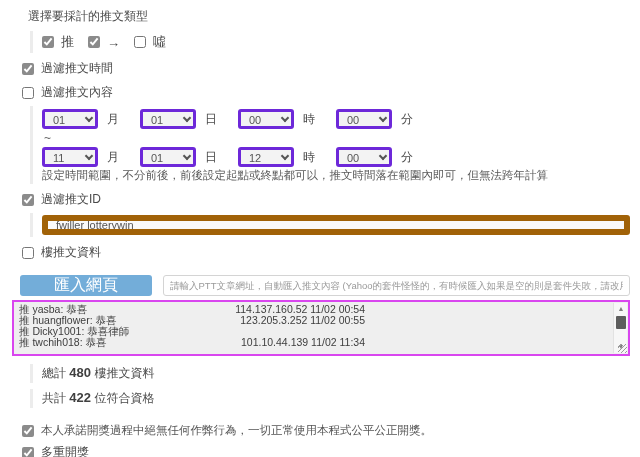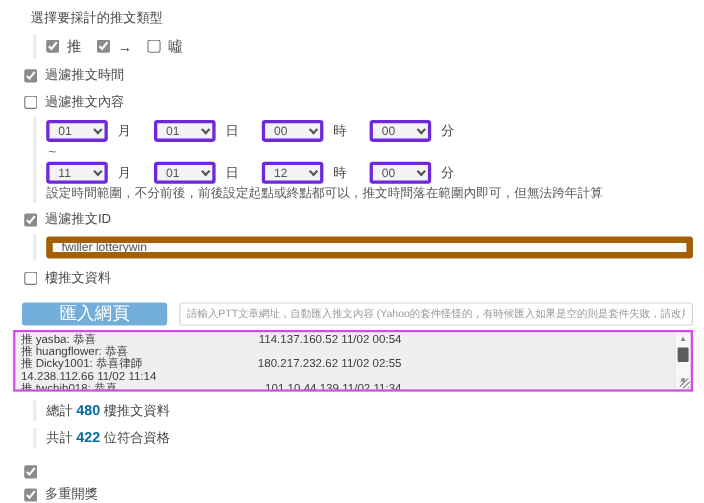--- a/index.html
+++ b/index.html
@@ -50,21 +50,21 @@
   .sb { position:absolute; top:1px; right:1px; bottom:1px; width:14px; background:#f7f7f7;
     border-left:1px solid #e2e2e2; }
   .sb-arrow { width:14px; height:12px; font-size:7px; color:#7e7e7e; text-align:center; line-height:12px; }
   .sb-arrow.down { position:absolute; bottom:0; }
   .sb-thumb { position:absolute; top:13px; left:2px; width:10px; height:13px; background:#5d5d5d; border-radius:1px; }
   .grip { position:absolute; right:1px; bottom:1px; width:9px; height:9px;
     background:repeating-linear-gradient(135deg,transparent 0 2px,#9a9a9a 2px 3px); }
 
   .stats { margin-top:8px; }
   .stat-line { margin-top:6px; padding-top:1px; padding-bottom:1px; color:#4a4a4a; }
-  .stat-num { font-weight:bold; font-size:13px; color:#0369a1; }
+  .stat-num { font-weight:bold; font-size:13px; color:#404040; }
 
   .pledge-row { margin-top:15px; font-size:11.5px; color:#555; }
   .multi-row { margin-top:6px; }
 </style>
 </head>
 <body>
 
 <div class="app">
 
   <div class="sec-title">選擇要採計的推文類型</div>
@@ -181,27 +181,26 @@
     <input class="url-input" type="text" placeholder="請輸入PTT文章網址，自動匯入推文內容 (Yahoo的套件怪怪的，有時候匯入如果是空的則是套件失敗，請改用手動複製貼上，拍謝orz)" style="">
   </div>
 
   <div class="push-box">
     <div class="push-row">
       <span><span>推</span> <span class="pu">yasba</span> <span>恭喜</span></span>
       <span><span>114.137.160.52</span> <span>11/02 00:54</span></span>
     </div>
     <div class="push-row">
       <span><span>推</span> <span class="pu">huangflower</span> <span>恭喜</span></span>
+      <span><span>123.205.3.252</span> <span>11/02 00:55</span></span>
     </div>
     <div class="push-row">
       <span><span>推</span> <span class="pu">Dicky1001</span> <span>恭喜律師</span></span>
-      <span><span>180.217.232.62</span> <span>11/02 02:55</span></span>
-    </div>
-    <div class="push-row">
-      <span><span>14.238.112.66</span> <span>11/02 11:14</span></span>
+    </div>
+    <div class="push-row">
     </div>
     <div class="push-row">
       <span><span>推</span> <span class="pu">twchih018</span> <span>恭喜</span></span>
       <span><span>101.10.44.139</span> <span>11/02 11:34</span></span>
     </div>
     <div class="sb">
       <div class="sb-arrow">▲</div>
       <div class="sb-thumb"></div>
       <div class="sb-arrow down">▼</div>
     </div>
@@ -216,20 +215,21 @@
     </div>
     <div class="stat-line indent">
       <span>共計</span>
       <span class="stat-num">422</span>
       <span>位符合資格</span>
     </div>
   </div>
 
   <label class="cb-row pledge-row">
     <input type="checkbox" checked="" style="">
+    <span>本人承諾開獎過程中絕無任何作弊行為，一切正常使用本程式公平公正開獎。</span>
   </label>
 
   <label class="cb-row multi-row">
     <input type="checkbox" checked="" style="">
     <span>多重開獎</span>
   </label>
 
 </div>
 
 </body></html>

